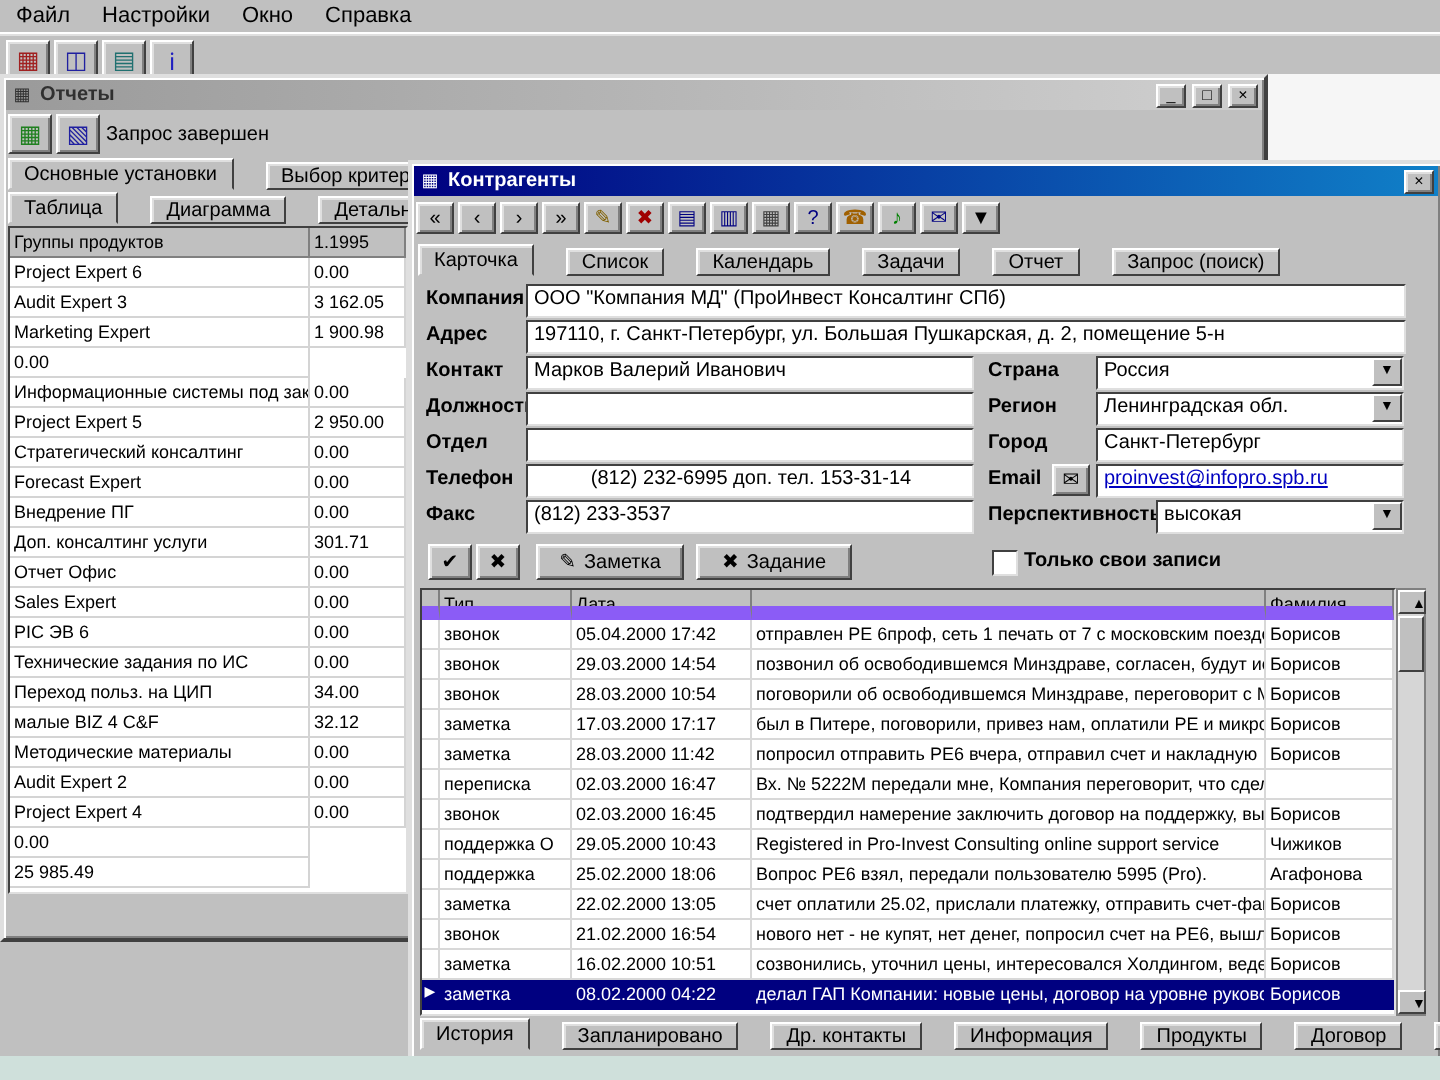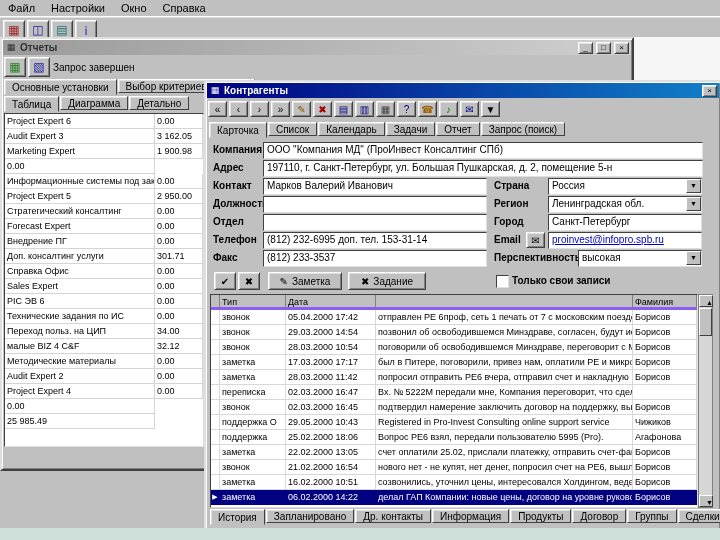--- a/index.html
+++ b/index.html
@@ -25,21 +25,21 @@
   .topbar{position:absolute;left:0;top:17px;width:720px;height:24px;background:#c0c0c0;
           border-top:1px solid #dfdfdf;border-bottom:1px solid #808080;display:flex;align-items:center;
           gap:2px;padding-left:3px;}
   .tbtn{width:22px;height:20px;display:inline-flex;align-items:center;justify-content:center;
         font-size:12px;padding:0;background:#c0c0c0;border:1px solid;
         border-color:#ffffff #404040 #404040 #ffffff;
         box-shadow:inset 1px 1px 0 #dfdfdf,inset -1px -1px 0 #808080;}
   .tbtn.sm{width:19px;height:16px;font-size:10px;}
 
   
-  .tabs{position:absolute;display:flex;gap:1px;}
+  .tabs{position:absolute;display:flex;gap:16px;align-items:flex-end;}
   .tab{height:14px;padding:0 7px;font-size:10px;line-height:13px;white-space:nowrap;
        background:#c0c0c0;border:1px solid;border-color:#ffffff #404040 #404040 #ffffff;
        box-shadow:inset 1px 1px 0 #dfdfdf;}
   .tab.active{height:16px;line-height:15px;border-bottom-color:#c0c0c0;}
 
   
   .lbl{position:absolute;font-size:10px;line-height:15px;white-space:nowrap;color:#000;font-weight:bold;}
   .field{position:absolute;height:15px;background:#fff;border:1px solid;
          border-color:#404040 #dfdfdf #dfdfdf #404040;font-size:10px;overflow:hidden;}
   .ftext{position:absolute;left:3px;top:0;right:14px;line-height:13px;white-space:nowrap;overflow:hidden;}
@@ -64,21 +64,21 @@
                 line-height:14px;white-space:nowrap;overflow:hidden;}
   .rpt-row.header{background:#c0c0c0;}
   .rpt-row.header>span{border-right:1px solid #808080;border-bottom:1px solid #808080;}
 
   
   .hist{position:absolute;background:#fff;border:1px solid;border-color:#404040 #dfdfdf #dfdfdf #404040;overflow:hidden;}
   .hist-row{display:grid;grid-template-columns:9px 66px 90px 1fr 64px;height:15px;font-size:9px;}
   .hist-row>span{border-right:1px solid #d8d8d8;border-bottom:1px solid #d8d8d8;padding:0 2px;
                  line-height:14px;white-space:nowrap;overflow:hidden;}
   .hist-row.header{background:#c0c0c0;}
-  .hist-row.header>span{border-right:1px solid #808080;border-bottom:3px solid #8b5cf6;}
+  .hist-row.header>span{border-right:1px solid #808080;border-bottom:7px solid #8b5cf6;}
   .hist-row.sel{background:#000080;color:#fff;}
   .hist-row.sel>span{border-color:#000080;}
   .mk{font-size:7px;text-align:center;padding:0 !important;}
 
   
   .vscroll{position:absolute;width:13px;background:#d6d6d6;border:1px solid #808080;}
   .sbtn{position:absolute;left:0;width:11px;height:12px;font-size:7px;line-height:11px;text-align:center;
         background:#c0c0c0;border:1px solid;border-color:#ffffff #404040 #404040 #ffffff;}
   .sbtn.up{top:0;}
   .sbtn.down{bottom:0;}
@@ -160,20 +160,24 @@
     <div class="tabs" style="left:2px;top:57px;">
 
         <button class="tab active">Таблица</button>
 
         <button class="tab">Диаграмма</button>
 
         <button class="tab">Детально</button>
       </div>
 
     <div class="rpt-table" style="left:2px;top:74px;width:198px;height:332px;">
+      <div class="rpt-row header">
+        <span>Группы продуктов</span>
+        <span>1.1995</span>
+      </div>
       <div>
 
           <div class="rpt-row">
             <span>Project Expert 6</span>
             <span>0.00</span>
           </div>
 
           <div class="rpt-row">
             <span>Audit Expert 3</span>
             <span>3 162.05</span>
@@ -212,21 +216,21 @@
             <span>Внедрение ПГ</span>
             <span>0.00</span>
           </div>
 
           <div class="rpt-row">
             <span>Доп. консалтинг услуги</span>
             <span>301.71</span>
           </div>
 
           <div class="rpt-row">
-            <span>Справка Офис</span>
+            <span>Отчет Офис</span>
             <span>0.00</span>
           </div>
 
           <div class="rpt-row">
             <span>Sales Expert</span>
             <span>0.00</span>
           </div>
 
           <div class="rpt-row">
             <span>PIC ЭВ 6</span>
@@ -374,21 +378,21 @@
     <div class="field" style="left:57px;top:114px;width:222px;">
         <span class="ftext full"></span>
       </div>
 
     <span class="lbl" style="left:7px;top:132px;">Отдел</span>
     <div class="field" style="left:57px;top:132px;width:222px;">
         <span class="ftext full"></span>
       </div>
 
     <span class="lbl" style="left:7px;top:150px;">Телефон</span>
-    <div class="field" style="left:57px;top:150px;width:222px;">
+    <div class="field" style="left:57px;top:150px;width:222px;text-align:center;">
         <span class="ftext full">(812) 232-6995 доп. тел. 153-31-14</span>
       </div>
 
     <span class="lbl" style="left:7px;top:168px;">Факс</span>
     <div class="field" style="left:57px;top:168px;width:222px;">
         <span class="ftext full">(812) 233-3537</span>
       </div>
 
     <span class="lbl" style="left:288px;top:96px;">Страна</span>
     <div class="field" style="left:342px;top:96px;width:152px;">
@@ -540,21 +544,21 @@
             <span class="mk"></span>
             <span>заметка</span>
             <span>16.02.2000 10:51</span>
             <span>созвонились, уточнил цены, интересовался Холдингом, ведет переговоры</span>
             <span>Борисов</span>
           </div>
 
           <div class="hist-row sel">
             <span class="mk">▶</span>
             <span>заметка</span>
-            <span>06.02.2000 14:22</span>
+            <span>08.02.2000 04:22</span>
             <span>делал ГАП Компании: новые цены, договор на уровне руководства</span>
             <span>Борисов</span>
           </div>
         </div>
     </div>
     <div class="vscroll" style="left:492px;top:212px;height:212px;">
       <button class="sbtn up">▲</button>
       <div class="sthumb"></div>
       <button class="sbtn down">▼</button>
     </div>

